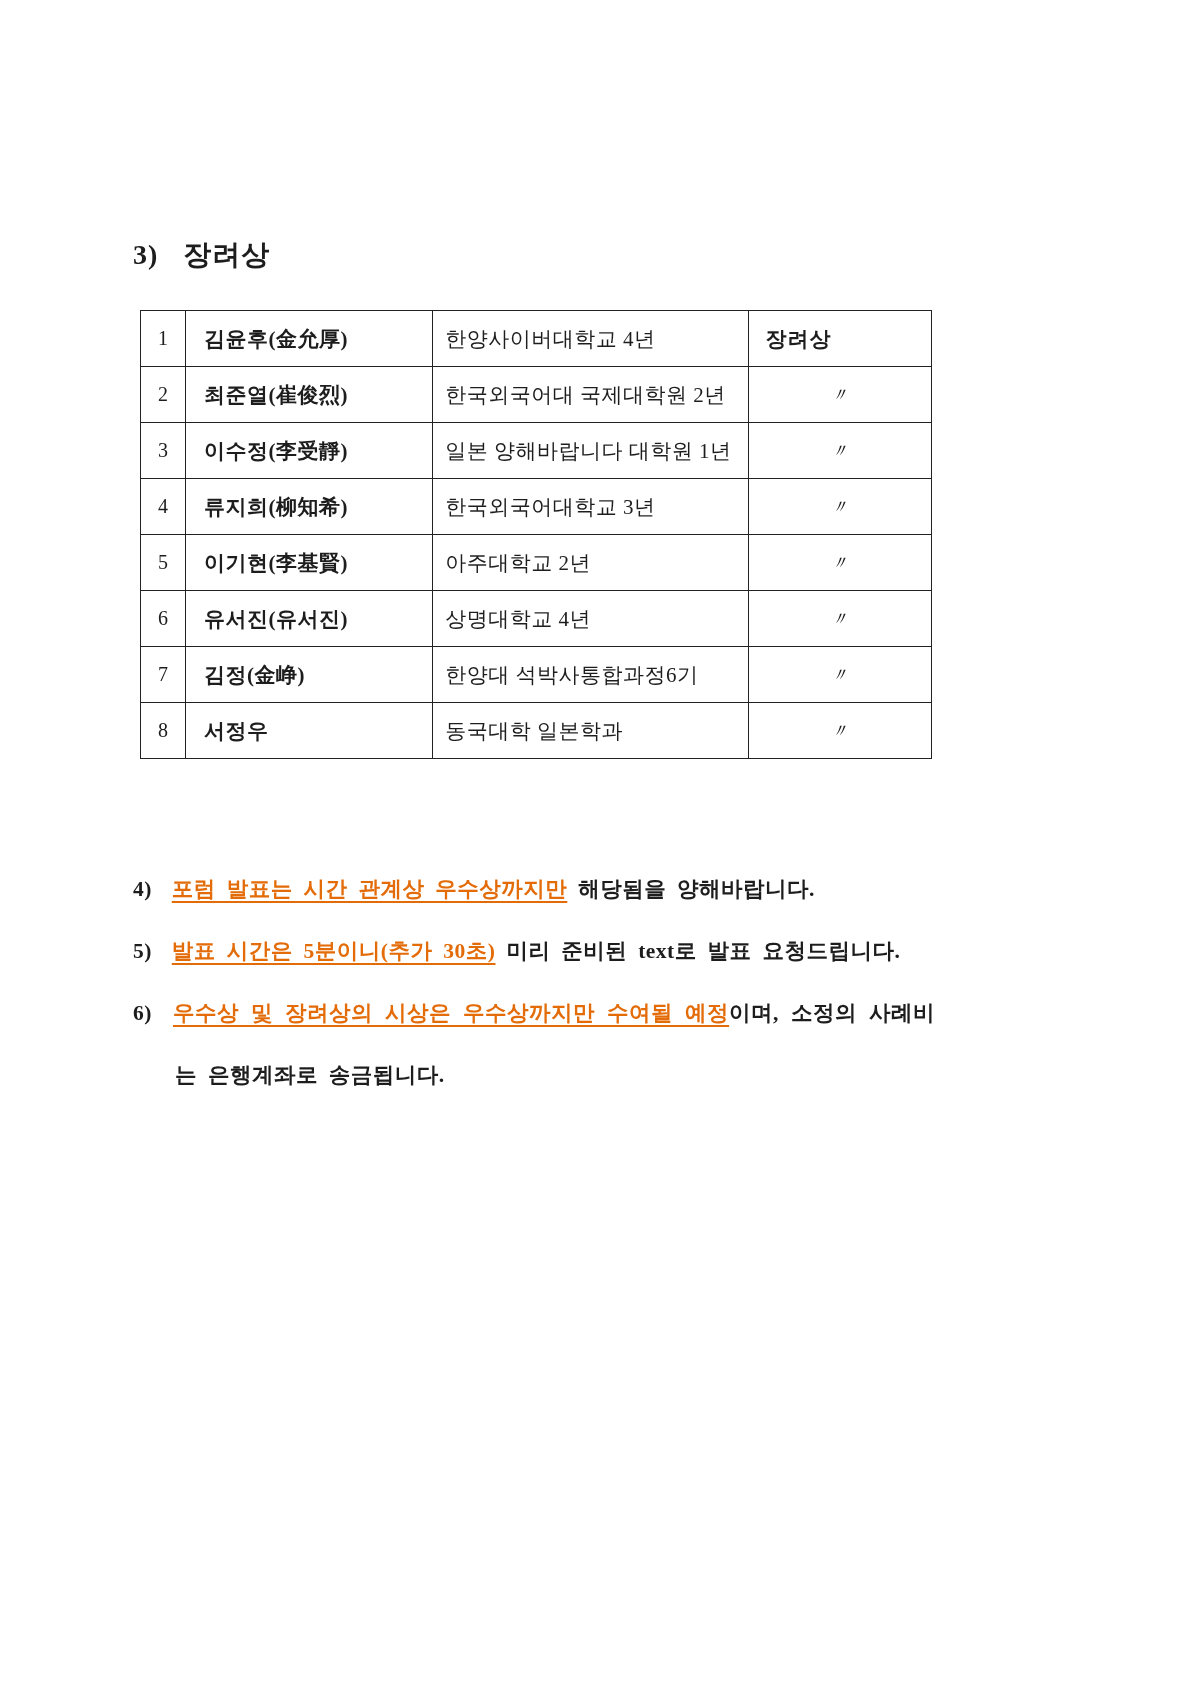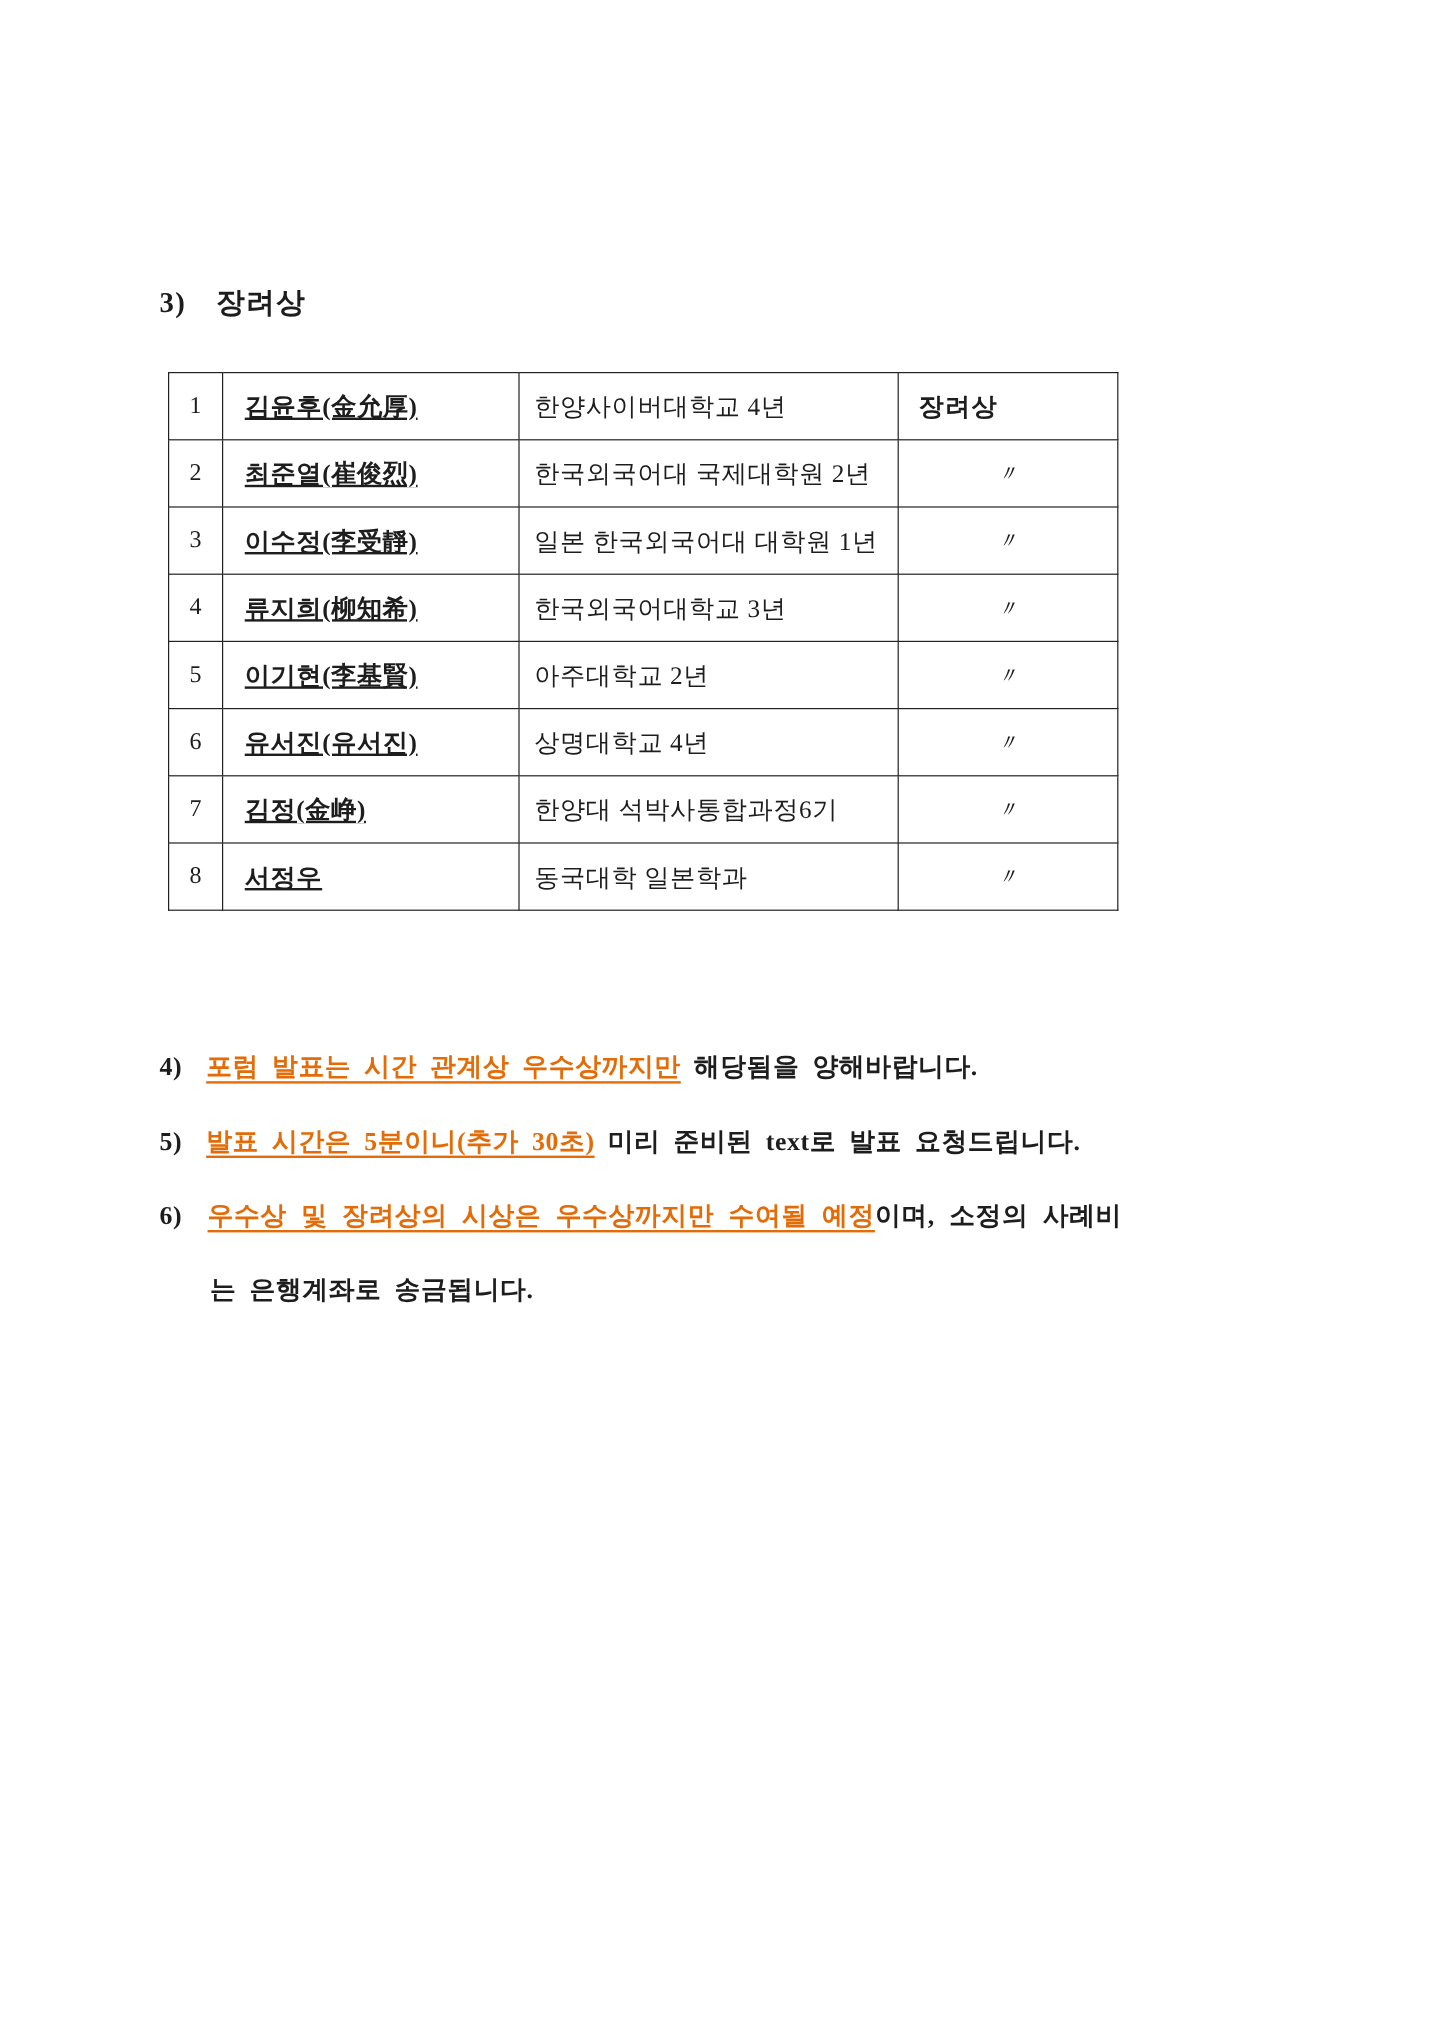--- a/index.html
+++ b/index.html
@@ -9,21 +9,21 @@
     height: 1697px;
     background: #ffffff;
     overflow: hidden;
     font-family: "Liberation Serif", "DejaVu Serif", serif;
     color: #1d1d1d;
   }
   .heading {
     position: absolute;
     left: 133px;
     top: 236px;
-    font-size: 24px;
+    font-size: 28px;
     font-weight: 600;
     letter-spacing: 1px;
     margin: 0;
   }
   .heading .num { margin-right: 25px; }
 
   .awards {
     position: absolute;
     left: 140px;
     top: 310px;
@@ -33,21 +33,21 @@
   }
   .awards td {
     border: 1px solid #222222;
     height: 53px;
     font-size: 21px;
     vertical-align: middle;
     overflow: hidden;
     white-space: nowrap;
   }
   .awards td:nth-child(1) { width: 5.7%;  text-align: center; font-size: 20px; }
-  .awards td:nth-child(2) { width: 30.9%; padding-left: 18px; font-weight: bold; letter-spacing: 0.5px; text-decoration: underline; }
+  .awards td:nth-child(2) { width: 30.9%; padding-left: 18px; font-weight: bold; letter-spacing: 0.5px; }
   .awards td:nth-child(3) { width: 41.0%; padding-left: 12px; letter-spacing: 0.5px; }
   .awards td:nth-child(4) { width: 22.4%; padding-left: 16px; font-weight: bold; letter-spacing: 1px; }
   .awards td.ditto { text-align: center; padding-left: 0; font-weight: normal; font-style: italic; font-size: 19px; }
 
   .notes {
     position: absolute;
     left: 133px;
     top: 858px;
     width: 802px;
     font-size: 21.5px;
@@ -89,21 +89,21 @@
         </tr>
         <tr>
           <td>2</td>
           <td>최준열(崔俊烈)</td>
           <td>한국외국어대 국제대학원 2년</td>
           <td class="ditto">〃</td>
         </tr>
         <tr>
           <td>3</td>
           <td>이수정(李受靜)</td>
-          <td>일본 한국외국어대 대학원 1년</td>
+          <td>일본 양해바랍니다 대학원 1년</td>
           <td class="ditto">〃</td>
         </tr>
         <tr>
           <td>4</td>
           <td>류지희(柳知希)</td>
           <td>한국외국어대학교 3년</td>
           <td class="ditto">〃</td>
         </tr>
         <tr>
           <td>5</td>

